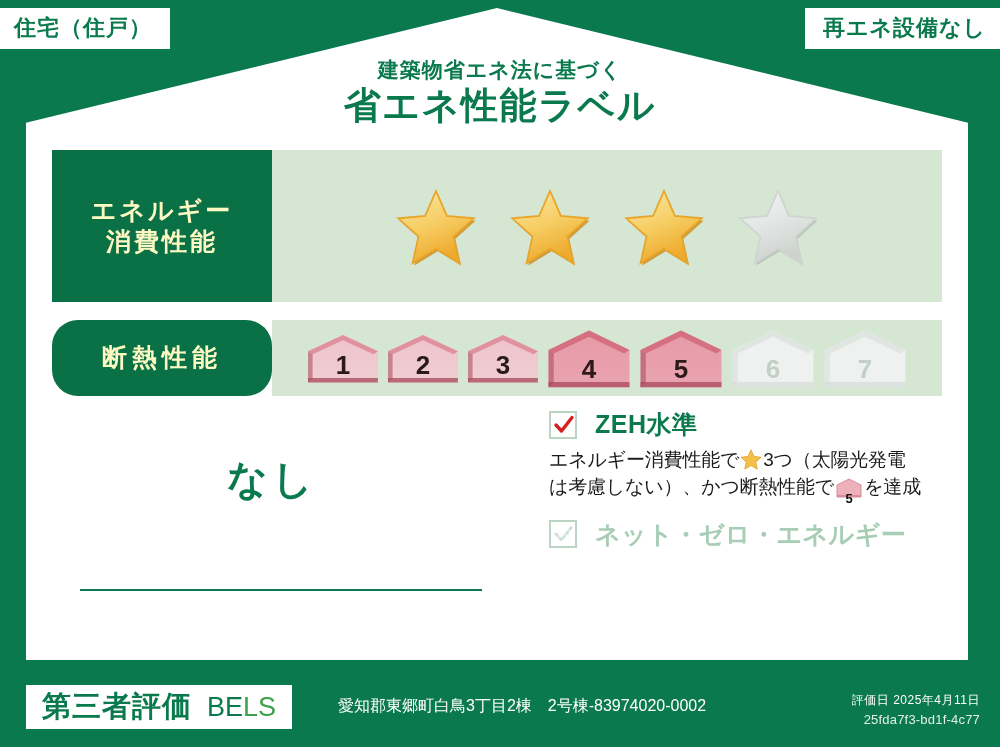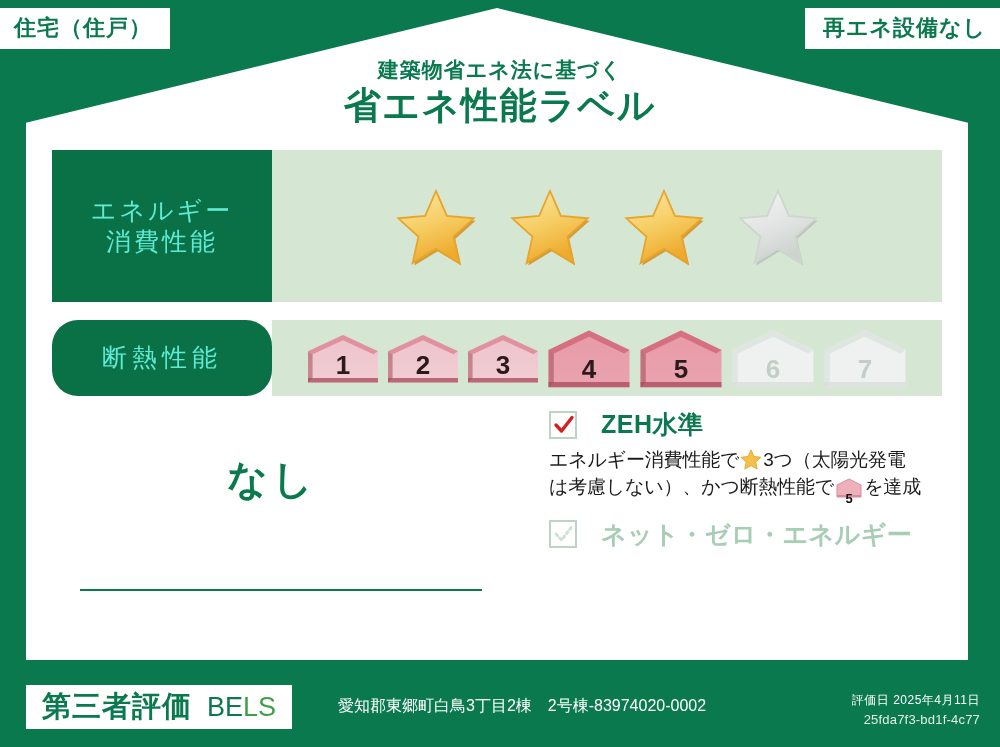--- a/index.html
+++ b/index.html
@@ -59,22 +59,22 @@
   .rating-row{
     position:absolute;left:52px;width:890px;
     display:flex;align-items:stretch;
     z-index:5;
   }
   #row-energy{top:150px;height:152px;}
   #row-insul{top:320px;height:76px;}
 
   .row-label{
     background:#0a7046;
-    color:#5eead4;
-    font-weight:normal;
+    color:#fef9c3;
+    font-weight:bold;
     display:flex;align-items:center;justify-content:center;
     text-align:center;
     flex:0 0 220px;
     line-height:1.25;
   }
   #row-energy .row-label{font-size:25px;letter-spacing:3px;}
   #row-insul  .row-label{font-size:25px;letter-spacing:5px;border-radius:26px;}
 
   .row-body{
     flex:1 1 auto;
@@ -118,21 +118,21 @@
   }
   #cost-underline{
     height:2px;background:#0a7a4e;margin-top:82px;
     margin-left:28px;margin-right:10px;
   }
 
   
   #zeh-panel{
     position:absolute;left:549px;top:408px;width:400px;z-index:5;
   }
-  .zeh-head{display:flex;align-items:center;gap:24px;}
+  .zeh-head{display:flex;align-items:center;gap:18px;}
   .chkbox{
     width:28px;height:28px;border:2px solid #bcd4c4;background:#fff;
     position:relative;flex:0 0 28px;box-sizing:border-box;
   }
   .chkbox svg{position:absolute;left:2px;top:1px;}
   .zeh-title{color:#0a7a4e;font-weight:bold;font-size:25px;letter-spacing:0.5px;}
   .zeh-title.off{color:#a8cdb5;}
   #zeh-desc{
     margin-top:6px;font-size:19px;color:#1b1b1b;line-height:1.42;
     letter-spacing:-0.2px;

